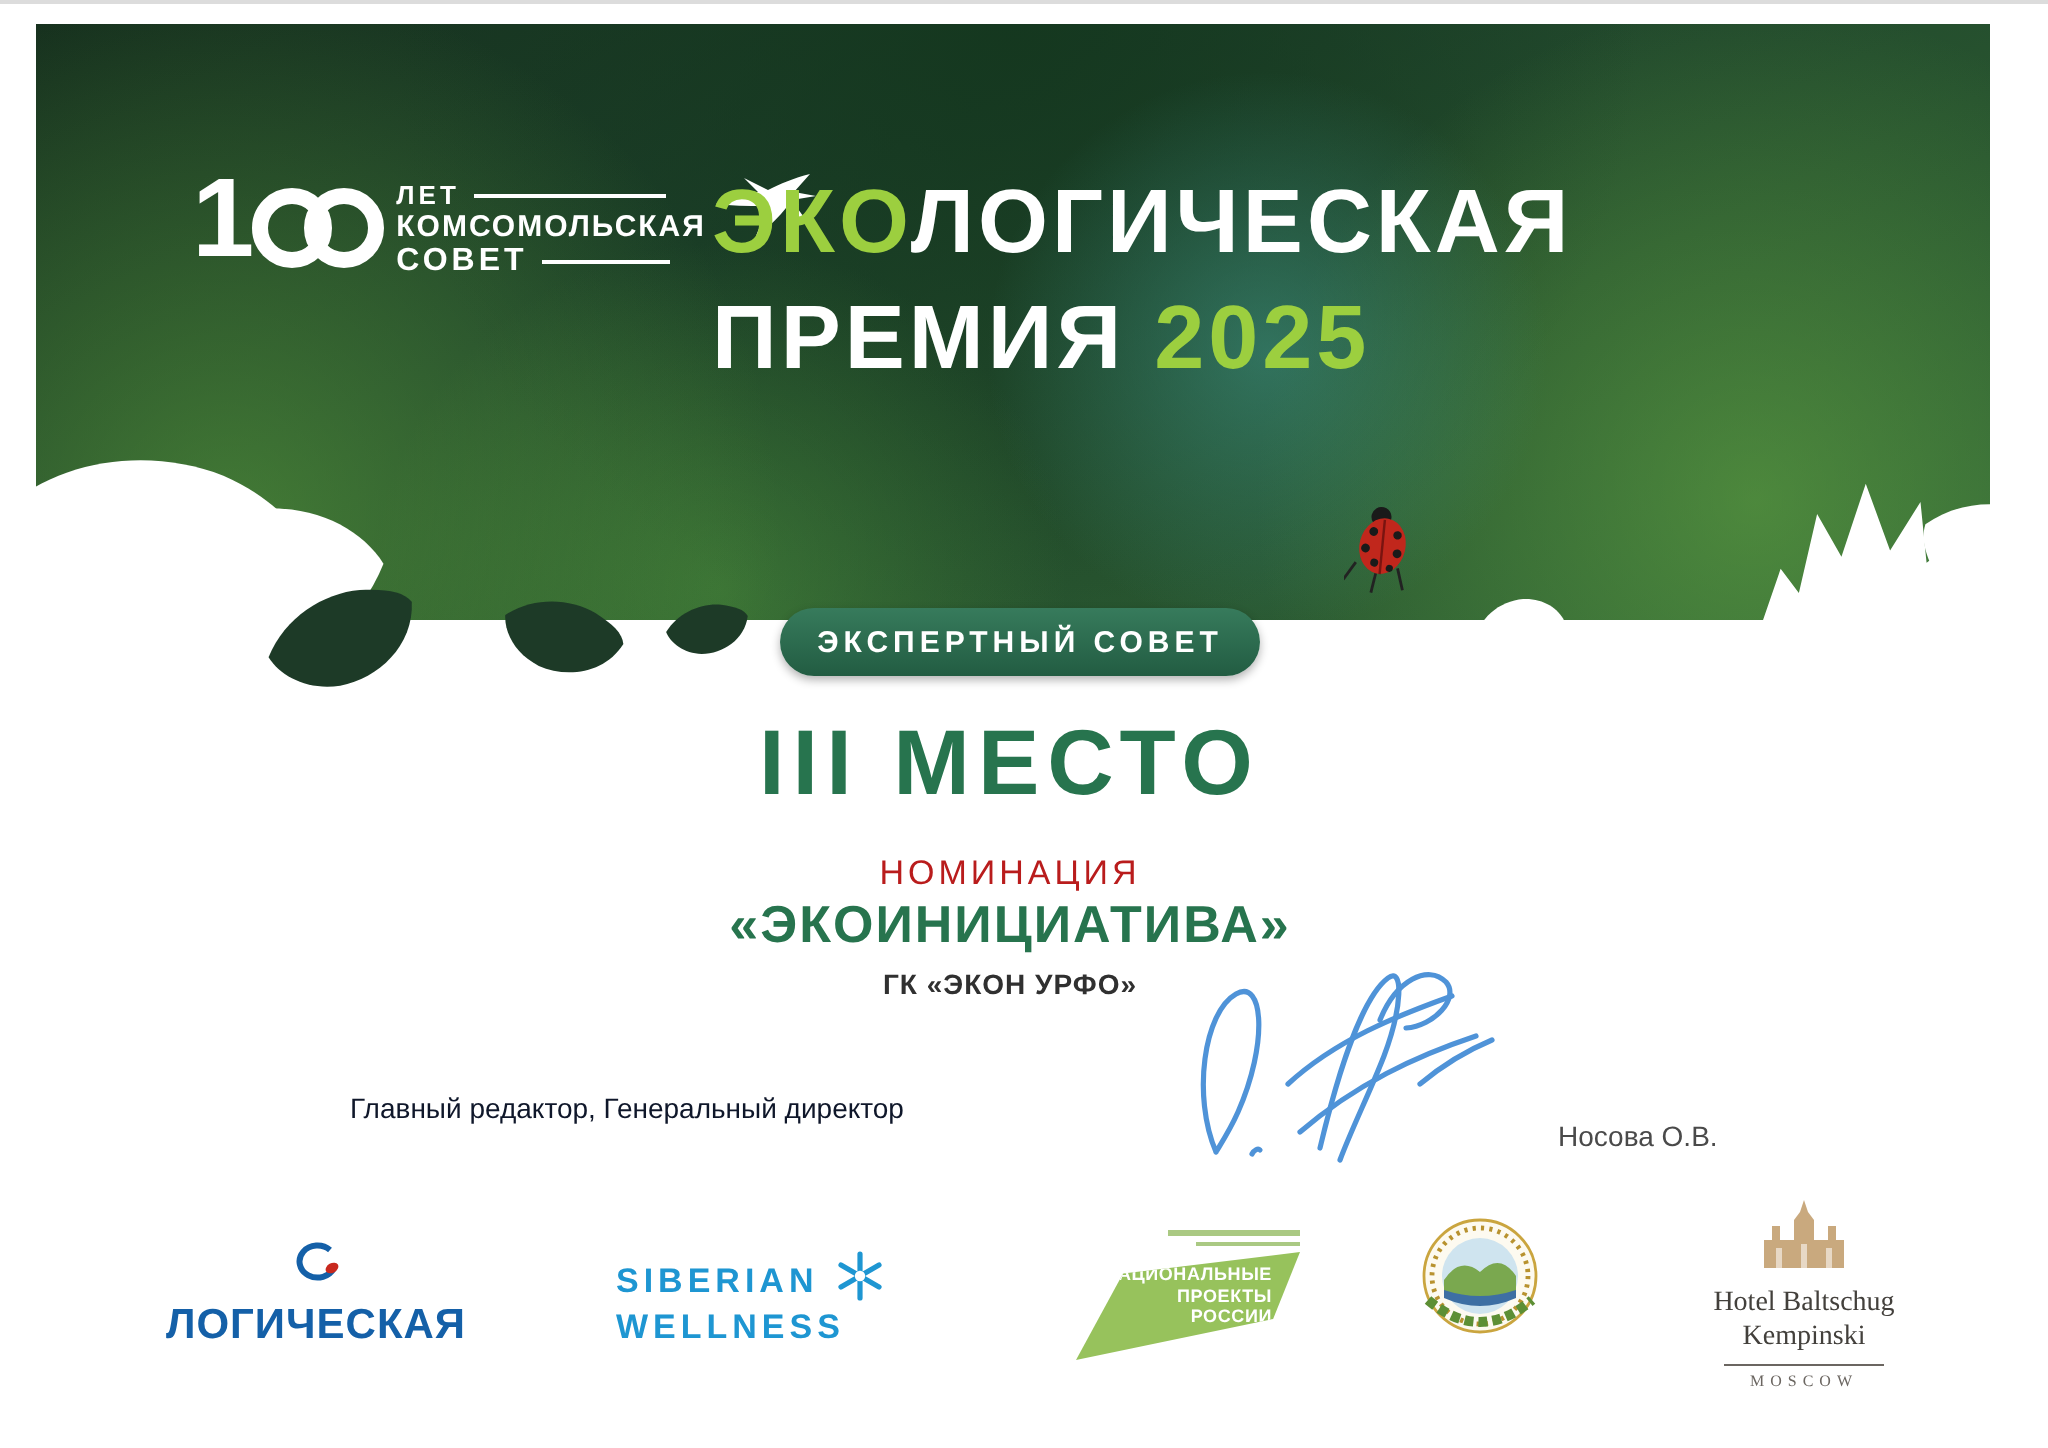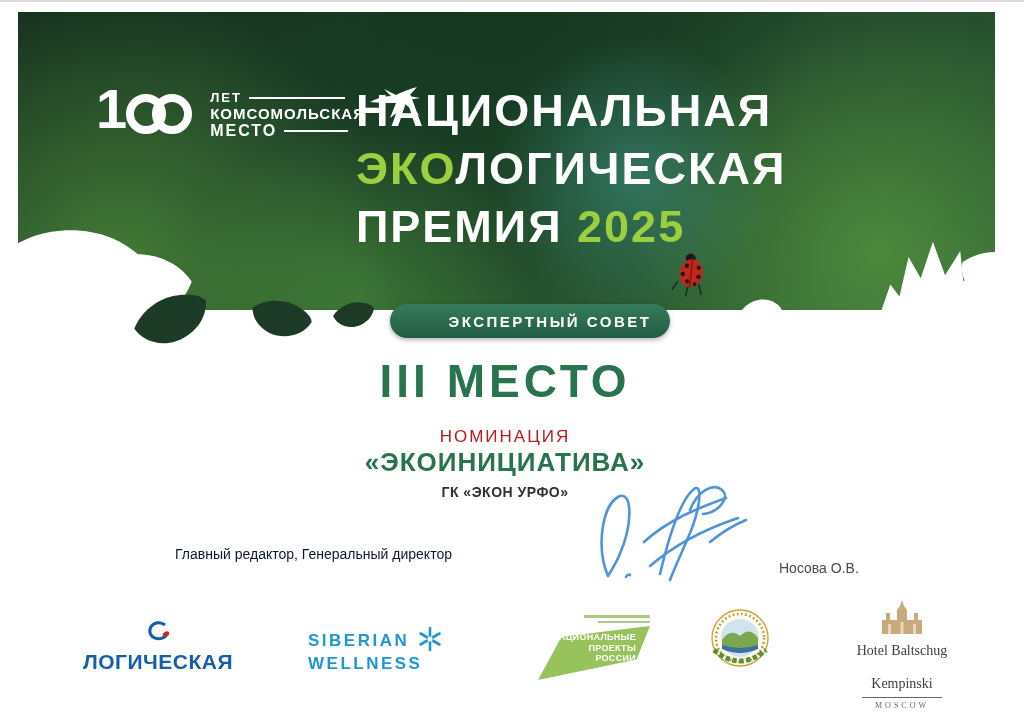--- a/index.html
+++ b/index.html
@@ -16,21 +16,21 @@
       radial-gradient(circle at 88% 80%, rgba(110,180,70,.5), rgba(0,0,0,0) 28%),
       radial-gradient(circle at 35% 95%, rgba(80,150,60,.5), rgba(0,0,0,0) 25%),
       radial-gradient(circle at 50% 0%, rgba(20,55,30,.9), rgba(0,0,0,0) 55%),
       linear-gradient(155deg,#16301e 0%,#1d402a 35%,#27532f 65%,#2f6336 100%);
   }
 
   
   .kp-logo{position:absolute;left:78px;top:74px;display:flex;align-items:flex-start;color:#fff;z-index:3;}
   .kp-num1{font-size:56px;font-weight:bold;line-height:46px;letter-spacing:-3px;}
   .kp-rings{margin-left:-2px;margin-top:2px;}
-  .kp-text{margin-left:12px;margin-top:4px;position:relative;}
+  .kp-text{margin-left:0;margin-top:4px;position:relative;}
   .kp-row{display:flex;align-items:center;}
   .kp-let{font-size:13px;font-weight:bold;letter-spacing:2px;}
   .kp-rule{height:2px;background:#fff;flex:none;}
   .kp-komso{font-size:15px;font-weight:bold;letter-spacing:1px;line-height:17px;}
   .kp-pravda{font-size:16px;font-weight:bold;letter-spacing:2px;line-height:18px;}
   .kp-bird{position:absolute;right:-56px;top:-4px;}
 
   
   .title{position:absolute;left:338px;top:70px;z-index:3;color:#fff;font-weight:bold;
          font-size:45px;line-height:58px;letter-spacing:2px;white-space:nowrap;}
@@ -39,40 +39,40 @@
   
   .leaf{position:absolute;z-index:2;}
   .leaf svg{display:block;}
   .ladybug{position:absolute;left:672px;top:250px;z-index:3;}
 
   
   .badge{position:absolute;left:390px;top:304px;width:240px;height:34px;z-index:5;
     border-radius:18px;background:linear-gradient(180deg,#377b5c,#225c42);
     box-shadow:0 2px 5px rgba(0,0,0,.3);
     display:flex;align-items:center;justify-content:center;
-    color:#fff;font-size:15px;font-weight:bold;letter-spacing:2.5px;white-space:nowrap;padding-left:40px;}
+    color:#fff;font-size:15px;font-weight:bold;letter-spacing:2.5px;white-space:nowrap;}
 
   
   .center-line{position:absolute;left:0;width:1010px;text-align:center;white-space:nowrap;}
   .place{top:354px;font-size:46px;font-weight:bold;color:#27744e;letter-spacing:4px;}
   .nom-label{top:427px;font-size:17px;color:#b91c1c;letter-spacing:2px;}
   .nom-value{top:447px;font-size:26px;font-weight:bold;color:#27744e;letter-spacing:1px;}
   .recipient{top:484px;font-size:14px;font-weight:600;color:#303030;letter-spacing:.5px;}
 
   
   .sig-caption{position:absolute;left:175px;top:545px;font-size:14px;color:#0f172a;line-height:19px;}
   .signature{position:absolute;left:586px;top:476px;}
   .signer{position:absolute;left:779px;top:560px;font-size:14px;color:#4a4a4a;}
 
   
   .transneft{position:absolute;left:80px;top:620px;width:156px;text-align:center;}
   .transneft-label{font-size:21px;font-weight:bold;color:#1460a8;letter-spacing:.5px;margin-top:2px;}
   .wellness{position:absolute;left:308px;top:629px;color:#1e96d2;font-weight:bold;
             font-size:17px;letter-spacing:2.5px;line-height:23px;}
-  .wellness-row1{display:flex;align-items:center;}
+  .wellness-row1{display:flex;align-items:flex-start;}
   .wellness-row1 svg{margin-left:8px;margin-top:-4px;}
   .natproj{position:absolute;left:538px;top:612px;width:112px;}
   .np-bar{height:2.5px;background:#aac983;margin:3px 0 3px auto;}
   .np-shape{width:112px;height:54px;background:#97c25c;position:relative;
             clip-path:polygon(0% 100%, 21% 20%, 100% 0%, 88% 62%);}
   .np-text{position:absolute;right:14px;top:6px;text-align:right;color:#fff;
            font-size:9px;font-weight:bold;line-height:10.5px;letter-spacing:.3px;}
   .emblem{position:absolute;left:706px;top:606px;}
   .kempinski{position:absolute;left:844px;top:600px;width:116px;text-align:center;
              color:#43403c;font-family:"Liberation Serif",serif;}
@@ -93,31 +93,30 @@
       <circle cx="24" cy="26" r="16" fill="none" stroke="#fff" stroke-width="8"></circle>
       <circle cx="50" cy="26" r="16" fill="none" stroke="#fff" stroke-width="8"></circle>
     </svg>
     <div class="kp-text">
       <div class="kp-row">
         <span class="kp-let">ЛЕТ</span>
         <span class="kp-rule" style="width:96px;margin-left:7px;"></span>
       </div>
       <div class="kp-komso">КОМСОМОЛЬСКАЯ</div>
       <div class="kp-row">
-        <span class="kp-pravda">МЕСТО</span>
+        <span class="kp-pravda">СОВЕТ</span>
         <span class="kp-rule" style="width:64px;margin-left:7px;"></span>
       </div>
       <svg class="kp-bird" width="52" height="34" viewBox="0 0 52 34">
         <path fill="#fff" d="M1,16 C8,12 15,10 22,10 L15,3 L27,9 C33,6 40,3 48,1 L40,10 L51,12 L39,14 C42,19 46,24 51,30 L36,18 C32,23 27,28 21,32 L27,17 C18,17 9,17 1,16 Z"></path>
       </svg>
     </div>
   </div>
 
   <div class="title">
-    <div>НАЦИОНАЛЬНАЯ</div>
     <div><span class="accent">ЭКО</span><span>ЛОГИЧЕСКАЯ</span></div>
     <div><span>ПРЕМИЯ </span><span class="accent">2025</span></div>
   </div>
 </div>
 
 <div class="leaf" style="left:-22px;top:224px;transform:rotate(12deg);">
   <svg width="200" height="118" viewBox="0 0 100 60">
       <path fill="#ffffff" d="M2,38 C10,12 38,0 62,4 C82,8 95,22 98,36 C80,56 52,62 30,56 C14,51 5,46 2,38 Z"></path>
     </svg>
 </div>
@@ -251,16 +250,16 @@
 </div>
 
 <div class="kempinski">
   <svg width="52" height="36" viewBox="0 0 52 36">
     <path fill="#c9a97e" d="M6,34 L6,20 L10,20 L10,13 L14,13 L14,20 L21,20 L21,10 L24,6 L26,0 L28,6 L31,10 L31,20 L38,20 L38,13 L42,13 L42,20 L46,20 L46,34 Z"></path>
     <rect x="12" y="24" width="3" height="10" fill="#fff" opacity=".55"></rect>
     <rect x="24.5" y="22" width="3" height="12" fill="#fff" opacity=".55"></rect>
     <rect x="37" y="24" width="3" height="10" fill="#fff" opacity=".55"></rect>
   </svg>
   <div class="kemp-name">Hotel Baltschug</div>
-  <div class="kemp-name" style="margin-top:16px;">Kempinski</div>
+  <div class="kemp-name" style="margin-top:0;">Kempinski</div>
   <div class="kemp-rule"></div>
   <div class="kemp-city">MOSCOW</div>
 </div>
 
 </body></html>

